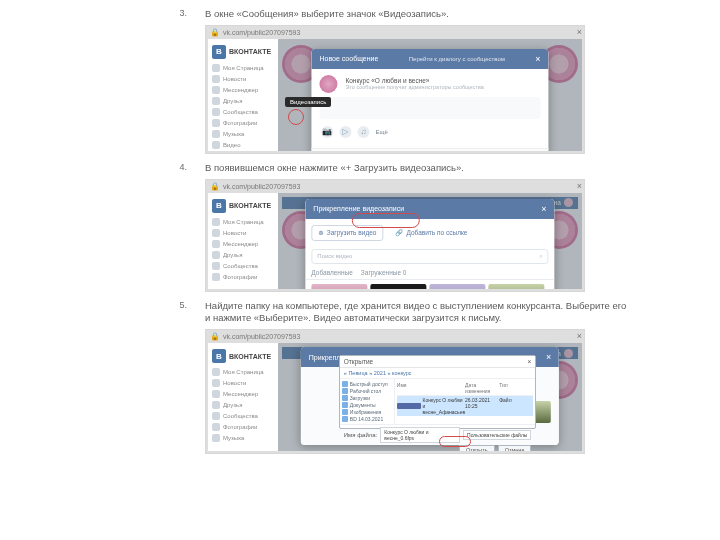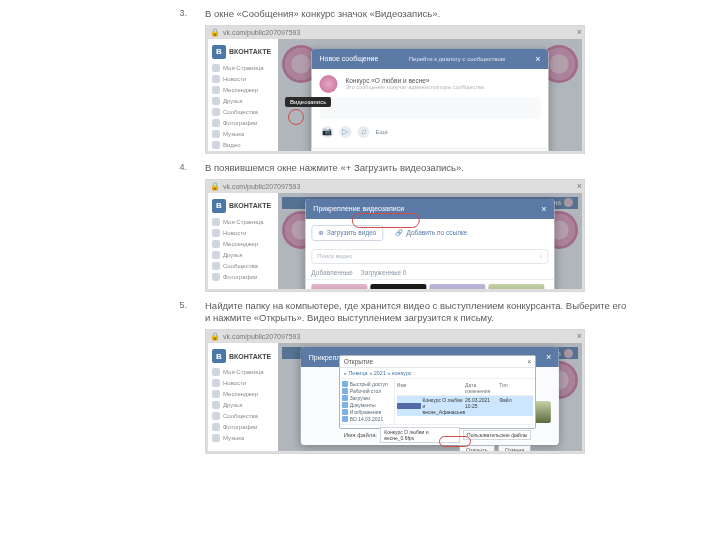--- a/index.html
+++ b/index.html
@@ -81,21 +81,21 @@
   .opend .foot .obtn { border:1px solid #aeb8c3; padding:1px 6px; font-size:5.5px; background:#f4f6f8; }
   .fic { width:6px; height:6px; background:#546aa7; border-radius:1px; display:inline-block; }
 </style>
 </head>
 <body>
 
 <div class="page">
 
   <div class="step">
     <div class="num">3.</div>
-    <div class="text">В окне «Сообщения» конкурс значок «Видеозапись».</div>
+    <div class="text">В окне «Сообщения» выберите значок «Видеозапись».</div>
   </div>
 
   <div class="shot-wrap">
     <div class="shot">
       <span class="closex">×</span>
       <div class="url">
         <span class="lock">🔒</span>
         <span>vk.com/public207097593</span>
       </div>
       <div class="browser" style="--h:112px">
@@ -259,21 +259,21 @@
             </div>
           </div>
           <div class="oval" style="top:20px; left:50%; transform:translateX(-115%); width:68px; height:15px"></div>
         </div>
       </div>
     </div>
   </div>
 
   <div class="step">
     <div class="num">5.</div>
-    <div class="text">Найдите папку на компьютере, где хранится видео с выступлением конкурсанта. Выберите его и нажмите «Открыть». Видео выступлением загрузится к письму.</div>
+    <div class="text">Найдите папку на компьютере, где хранится видео с выступлением конкурсанта. Выберите его и нажмите «Выберите». Видео автоматически загрузится к письму.</div>
   </div>
 
   <div class="shot-wrap">
     <div class="shot">
       <span class="closex">×</span>
       <div class="url">
         <span class="lock">🔒</span>
         <span>vk.com/public207097593</span>
       </div>
       <div class="browser" style="--h:108px">

